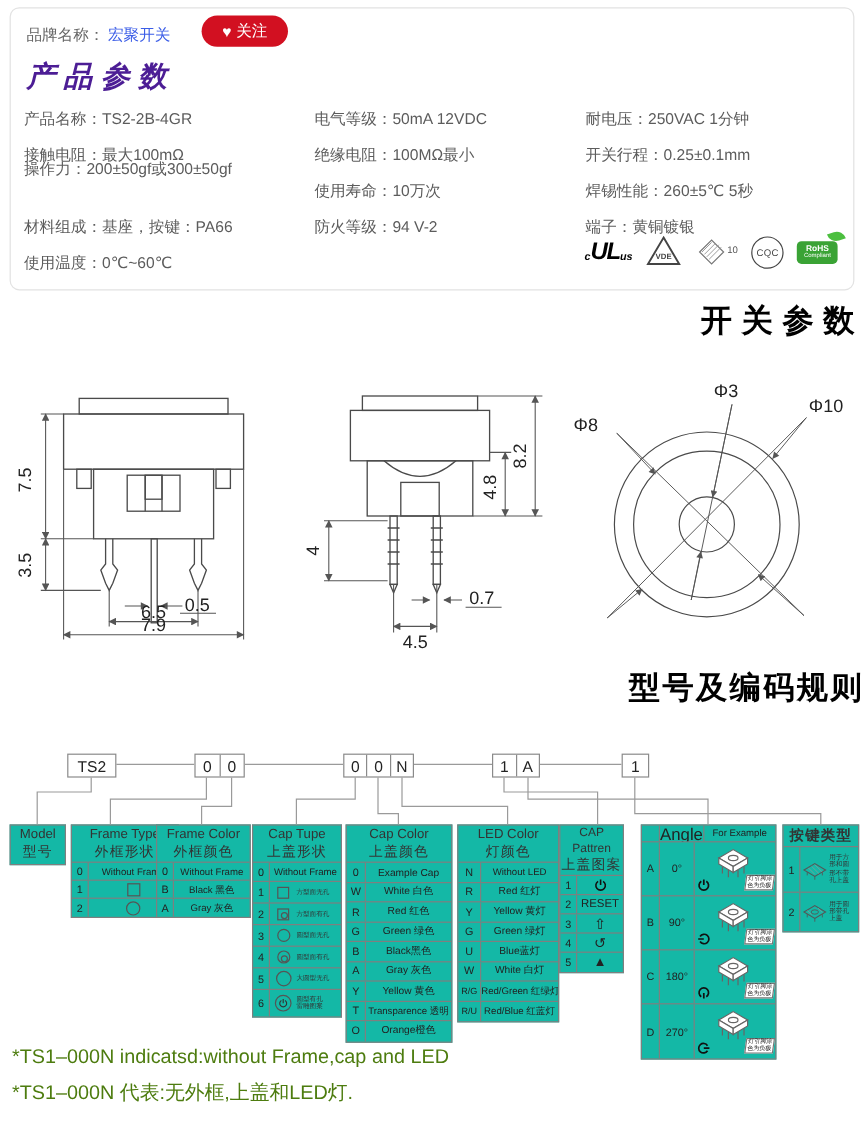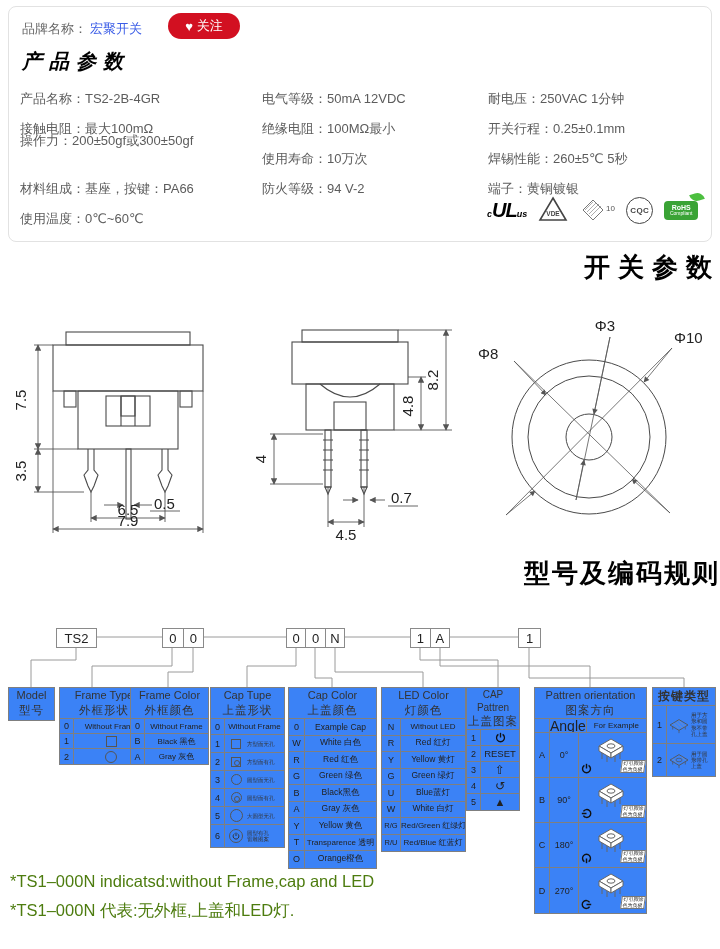--- a/index.html
+++ b/index.html
@@ -6,38 +6,38 @@
   html,body{width:720px;height:949px;background:#fff;overflow:hidden;
     font-family:"Liberation Sans","DejaVu Sans",sans-serif;color:#333;position:relative}
   .abs{position:absolute}
   
   .card{position:absolute;left:8px;top:6px;width:704px;height:236px;border:1px solid #e2e2e2;border-radius:8px;background:#fff}
   .brand-label{position:absolute;left:22px;top:20px;font-size:13px;color:#666}
   .brand-link{position:absolute;left:90px;top:20px;font-size:13px;color:#3b5de7;text-decoration:none;cursor:pointer}
   .follow-btn{position:absolute;left:168px;top:13px;width:72px;height:26px;border:none;border-radius:13px;
     background:#d21021;color:#fff;font-size:13px;display:flex;align-items:center;justify-content:center;gap:4px;cursor:pointer}
   .pp-title{position:absolute;left:22px;top:48px;font-family:"DejaVu Serif","Liberation Serif",serif;
-    font-style:italic;font-weight:700;font-size:20px;letter-spacing:7px;color:#000000}
+    font-style:italic;font-weight:700;font-size:24px;letter-spacing:7px;color:#4c1d95}
   .spec{position:absolute;font-size:13px;color:#5c5c5c;white-space:nowrap}
   
   .certs{position:absolute;left:487px;top:196px;display:flex;align-items:center;gap:11px}
   .cert-ul{display:flex;align-items:flex-end;color:#000}
   .cert-ul .c{font-size:9px;font-weight:700}
   .cert-ul .ul{font-size:20px;font-weight:800;font-style:italic;letter-spacing:-1px;line-height:.9}
   .cert-ul .us{font-size:9px;font-weight:700}
   .cert-circ{width:27px;height:27px;border:1.6px solid #444;border-radius:50%;display:flex;align-items:center;justify-content:center;
-    font-size:8px;font-weight:700;color:#444;letter-spacing:.3px}
+    font-size:8px;font-weight:400;color:#444;letter-spacing:.3px}
   .cert-rohs{position:relative;width:34px;height:19px;background:#3aa335;border-radius:4px;color:#fff;
     display:flex;flex-direction:column;align-items:center;justify-content:center;line-height:1}
   .cert-rohs b{font-size:7px}.cert-rohs i{font-size:5px;font-style:normal}
   .leaf{position:absolute;right:-6px;top:-8px;width:14px;height:8px;background:#4cbf3f;border-radius:0 9px 0 9px;transform:rotate(-18deg)}
   
   .h1{position:absolute;width:720px;text-align:right;font-weight:700;color:#000}
   
-  .tb{position:absolute;border:1px solid #7f7f7f;background:#3b82f6}
+  .tb{position:absolute;border:1px solid #7f7f7f;background:#14b8a6}
   .tb .h{border-bottom:1px solid #7f7f7f;text-align:center;padding:1px 0;line-height:1.25}
   .tb .h .en{font-size:11px;display:block}
   .tb .h .zh{font-size:11.5px;display:block;letter-spacing:1px}
   .r{display:flex;align-items:center;border-bottom:1px solid #7f7f7f;overflow:hidden}
   .r:last-child{border-bottom:none}
   .cc{align-self:stretch;display:flex;align-items:center;justify-content:center;border-right:1px solid #7f7f7f;
      flex:0 0 14px;font-size:9px;color:#222}
   .vl{flex:1;text-align:center;font-size:8.5px;color:#222;white-space:nowrap}
   .vl.sm{font-size:8px}
   .ico{display:flex;align-items:center;justify-content:center;flex:0 0 22px}
@@ -467,24 +467,20 @@
       <span class="cc">4</span>
       <span class="vl" style="font-size:12px">↺</span>
     </div>
   <div class="r" style="height:16px">
       <span class="cc">5</span>
       <span class="vl" style="font-size:11px">▲</span>
     </div>
 </div>
 
 <div class="tb" style="left:534px;top:687px;width:113px">
-  <div class="h">
-      <span class="en">Pattren orientation</span>
-      <span class="zh">图案方向</span>
-    </div>
   <div class="r" style="height:14px">
     <span class="cc" style="flex-basis:15px"></span>
     <span class="cc" style="flex-basis:29px;font-size:14px">Angle</span>
     <span class="vl sm">For Example</span>
   </div>
 
   <div class="r" style="height:45px">
     <span class="cc" style="flex-basis:15px">A</span>
     <span class="cc" style="flex-basis:29px">0°</span>
     <span class="ex-cell">

